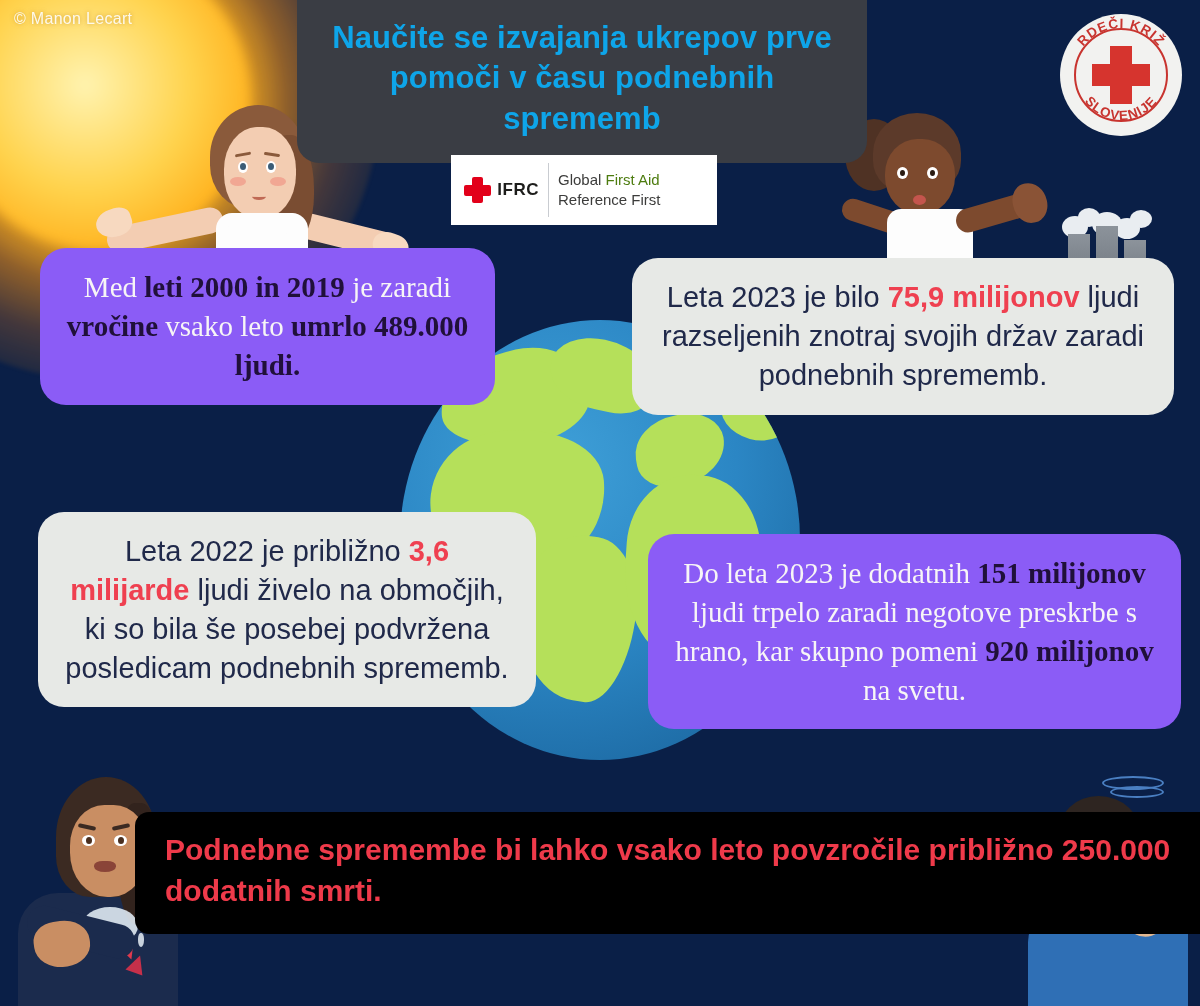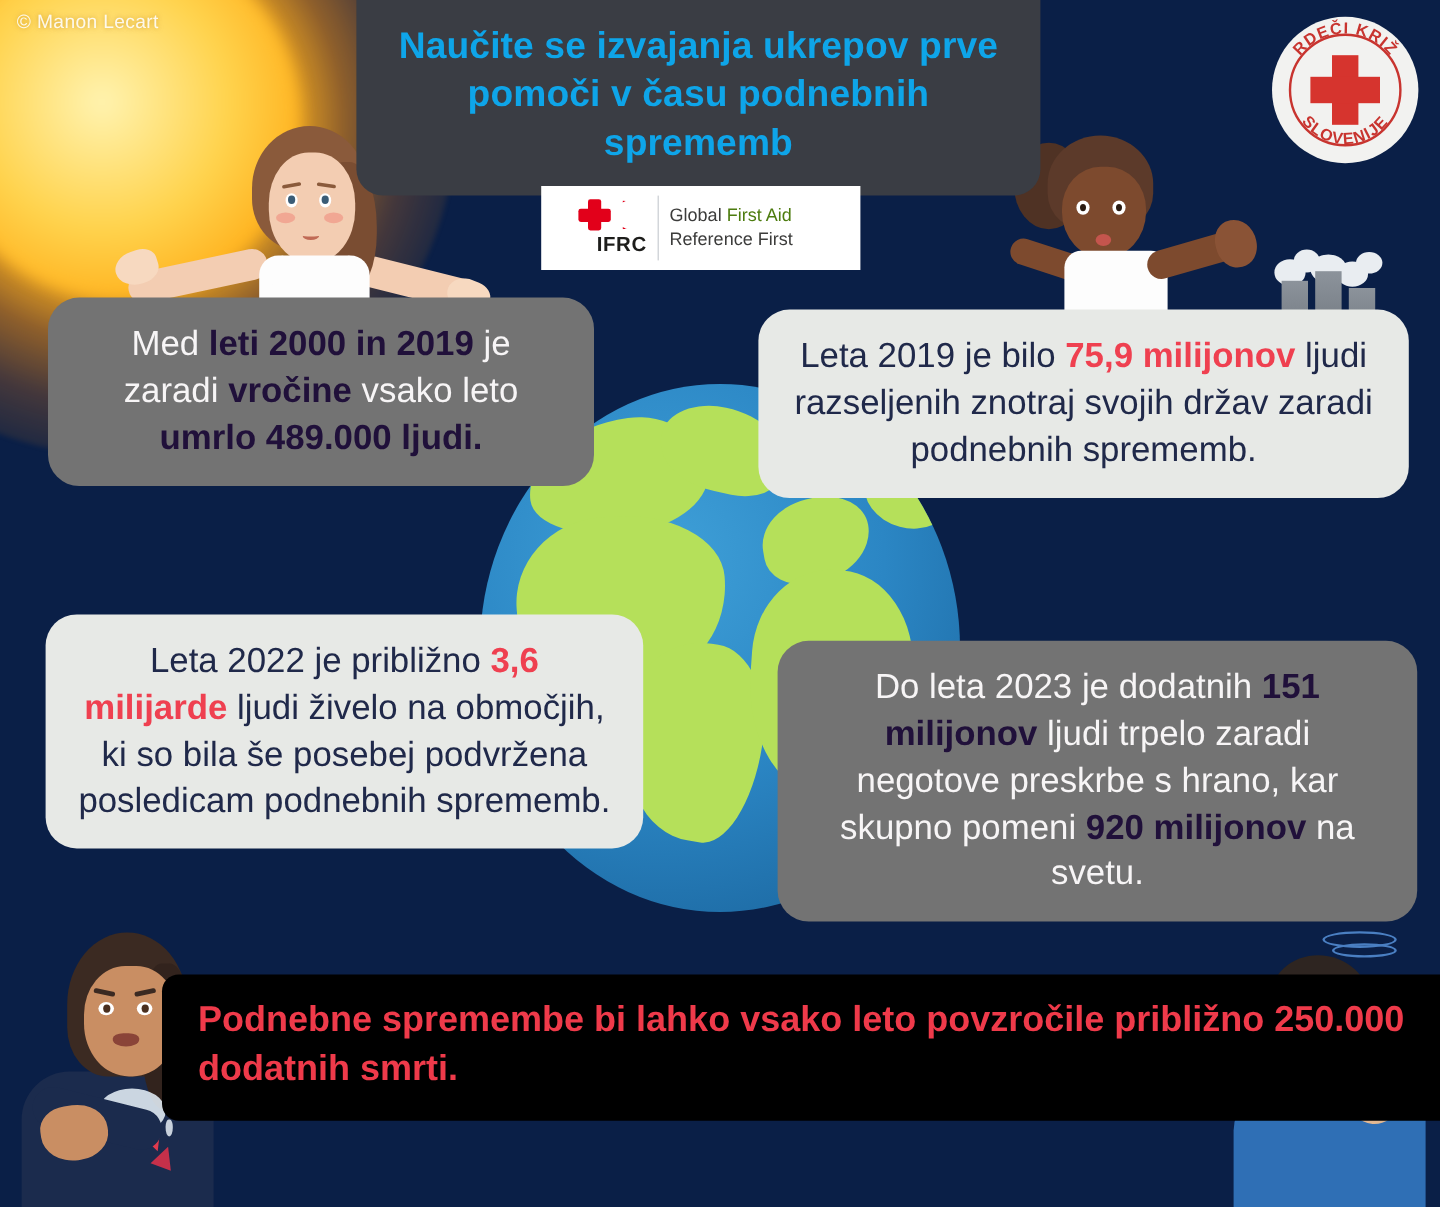--- a/index.html
+++ b/index.html
@@ -201,22 +201,22 @@
     position: absolute;
     left: 451px; top: 155px;
     width: 266px; height: 70px;
     background: #ffffff;
     display: flex;
     align-items: center;
     padding: 6px 8px;
   }
   .ifrc-left {
     width: 80px;
-    display: flex; flex-direction: column;
-    align-items: flex-end; justify-content: center;
+    display: flex; 
+    align-items: center; justify-content: center;
     gap: 2px;
     flex: 0 0 auto;
   }
   .ifrc-emblem { width: 62px; height: 26px; position: relative; }
   .cross-v { position: absolute; left: 13px; top: 0; width: 11px; height: 26px; background: #e2001a; border-radius: 2px; }
   .cross-h { position: absolute; left: 5px; top: 8px; width: 27px; height: 11px; background: #e2001a; border-radius: 2px; }
   .crescent { position: absolute; right: 2px; top: 1px; width: 24px; height: 24px; border-radius: 50%;
     box-shadow: -7px 0 0 0 #e2001a; clip-path: inset(0 0 0 6px); }
   .ifrc-word { font-size: 17px; font-weight: bold; color: #1d1d1b; letter-spacing: .5px; }
   .ifrc-divider { width: 1px; align-self: stretch; background: #c9ccd1; margin: 2px 9px; flex: 0 0 auto; }
@@ -236,21 +236,21 @@
   }
   .rks-cross-v { position: absolute; left: 50px; top: 32px; width: 22px; height: 58px; background: #d6342e; }
   .rks-cross-h { position: absolute; left: 32px; top: 50px; width: 58px; height: 22px; background: #d6342e; }
   .rks-text { position: absolute; left: 0; top: 0; width: 122px; height: 122px; }
   .rks-text svg { width: 122px; height: 122px; }
   .rks-text text { font-family: "Liberation Sans", sans-serif; font-size: 13.5px; font-weight: bold; fill: #c8342f; letter-spacing: 1px; }
 
   
   .stat { position: absolute; border-radius: 26px; padding: 20px 26px; }
   .stat p { font-size: 29px; line-height: 1.34; text-align: center; }
-  .stat.red { background: #737373; }
+  .stat.red { background: #8b5cf6; font-family: Liberation Serif, serif; }
   .stat.red p { color: #f7f5f6; }
   .stat.red b { color: #20103a; font-weight: bold; }
   .stat.light { background: #e7e9e6; }
   .stat.light p { color: #20294a; }
   .stat.light b { color: #ef4050; font-weight: bold; }
 
   #stat-1 { left: 40px;  top: 248px; width: 455px; }
   #stat-2 { left: 632px; top: 258px; width: 542px; }
   #stat-3 { left: 38px;  top: 512px; width: 498px; }
   #stat-4 { left: 648px; top: 534px; width: 533px; }
@@ -388,21 +388,21 @@
         <text><textPath href="#arcTop" startOffset="50%" text-anchor="middle" id="rks-top-tp">RDEČI KRIŽ</textPath></text>
         <text><textPath href="#arcBot" startOffset="50%" text-anchor="middle" id="rks-bot-tp">SLOVENIJE</textPath></text>
       </svg>
     </div>
   </div>
 
   <div class="stat red" id="stat-1">
       <p><span>Med </span><b>leti 2000 in 2019</b><span> je zaradi </span><b>vročine</b><span> vsako leto </span><b>umrlo 489.000 ljudi.</b></p>
     </div>
   <div class="stat light" id="stat-2">
-      <p><span>Leta 2019 je bilo </span><b>75,9 milijonov</b><span> ljudi razseljenih znotraj svojih držav zaradi podnebnih sprememb.</span></p>
+      <p><span>Leta 2023 je bilo </span><b>75,9 milijonov</b><span> ljudi razseljenih znotraj svojih držav zaradi podnebnih sprememb.</span></p>
     </div>
   <div class="stat light" id="stat-3">
       <p><span>Leta 2022 je približno </span><b>3,6 milijarde</b><span> ljudi živelo na območjih, ki so bila še posebej podvržena posledicam podnebnih sprememb.</span></p>
     </div>
   <div class="stat red" id="stat-4">
       <p><span>Do leta 2023 je dodatnih </span><b>151 milijonov</b><span> ljudi trpelo zaradi negotove preskrbe s hrano, kar skupno pomeni </span><b>920 milijonov</b><span> na svetu.</span></p>
     </div>
 
   <div class="person p-chest">
     <div class="ch-body"></div>

